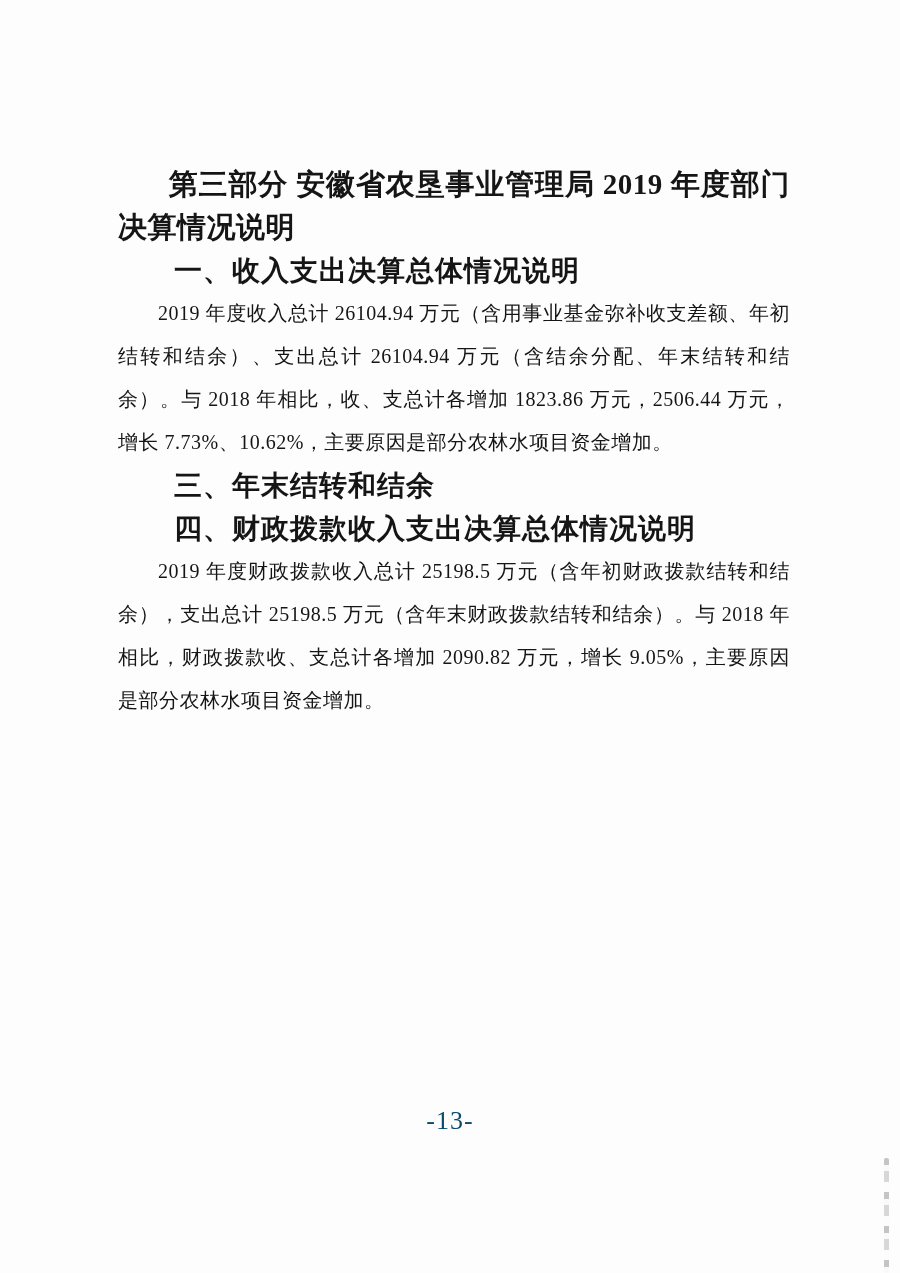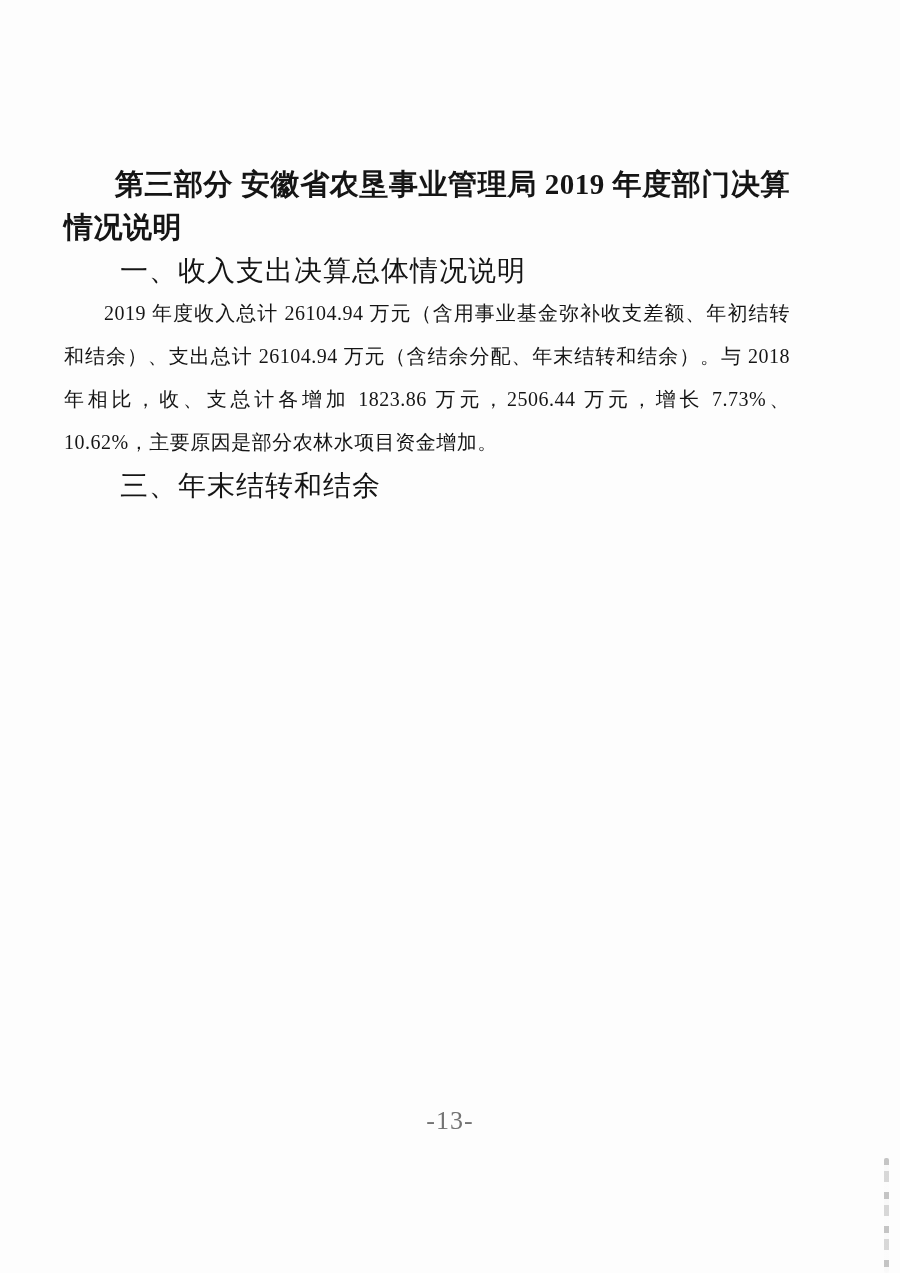--- a/index.html
+++ b/index.html
@@ -11,34 +11,34 @@
     overflow: hidden;
   }
   .page {
     position: relative;
     width: 900px;
     height: 1273px;
     background: #fdfdfd;
     color: #151515;
     font-family: "Liberation Serif", "DejaVu Serif", serif;
     box-sizing: border-box;
-    padding: 163px 110px 0 64px;
+    padding: 163px 110px 0 118px;
   }
   .doc-title {
     font-size: 29px;
     font-weight: bold;
     line-height: 43px;
     margin: 0;
     text-indent: 1.75em;
     text-align: justify;
     letter-spacing: 0.5px;
   }
   .section-heading {
     font-size: 28px;
-    font-weight: normal;
+    font-weight: bold;
     line-height: 43px;
     margin: 0;
     text-indent: 2em;
     letter-spacing: 1px;
   }
   .para {
     font-size: 20px;
     line-height: 43px;
     margin: 0;
     text-indent: 2em;
@@ -46,21 +46,21 @@
     letter-spacing: 0.5px;
   }
   .page-number {
     position: absolute;
     left: 0;
     right: 0;
     top: 1106px;
     text-align: center;
     font-size: 26px;
     letter-spacing: 1px;
-    color: #737373;
+    color: #0c4a6e;
   }
   .scan-streak {
     position: absolute;
     left: 884px;
     top: 1158px;
     width: 5px;
     height: 115px;
     background: repeating-linear-gradient(
       to bottom,
       rgba(150,150,150,0.55) 0px 7px,
@@ -83,18 +83,22 @@
     <p class="para">2019 年度收入总计 26104.94 万元（含用事业基金弥补收支差额、年初结转和结余）、支出总计 26104.94 万元（含结余分配、年末结转和结余）。与 2018 年相比，收、支总计各增加 1823.86 万元，2506.44 万元，增长 7.73%、10.62%，主要原因是部分农林水项目资金增加。</p>
   </section>
 
   <section>
   </section>
 
   <section>
     <h2 class="section-heading">三、年末结转和结余</h2>
   </section>
 
+  <section>
+    <h2 class="section-heading">四、财政拨款收入支出决算总体情况说明</h2>
+    <p class="para">2019 年度财政拨款收入总计 25198.5 万元（含年初财政拨款结转和结余），支出总计 25198.5 万元（含年末财政拨款结转和结余）。与 2018 年相比，财政拨款收、支总计各增加 2090.82 万元，增长 9.05%，主要原因是部分农林水项目资金增加。</p>
+  </section>
 
   <div class="page-number">-13-</div>
 
   <div class="scan-streak"></div>
 
 </div>
 
 </body></html>

